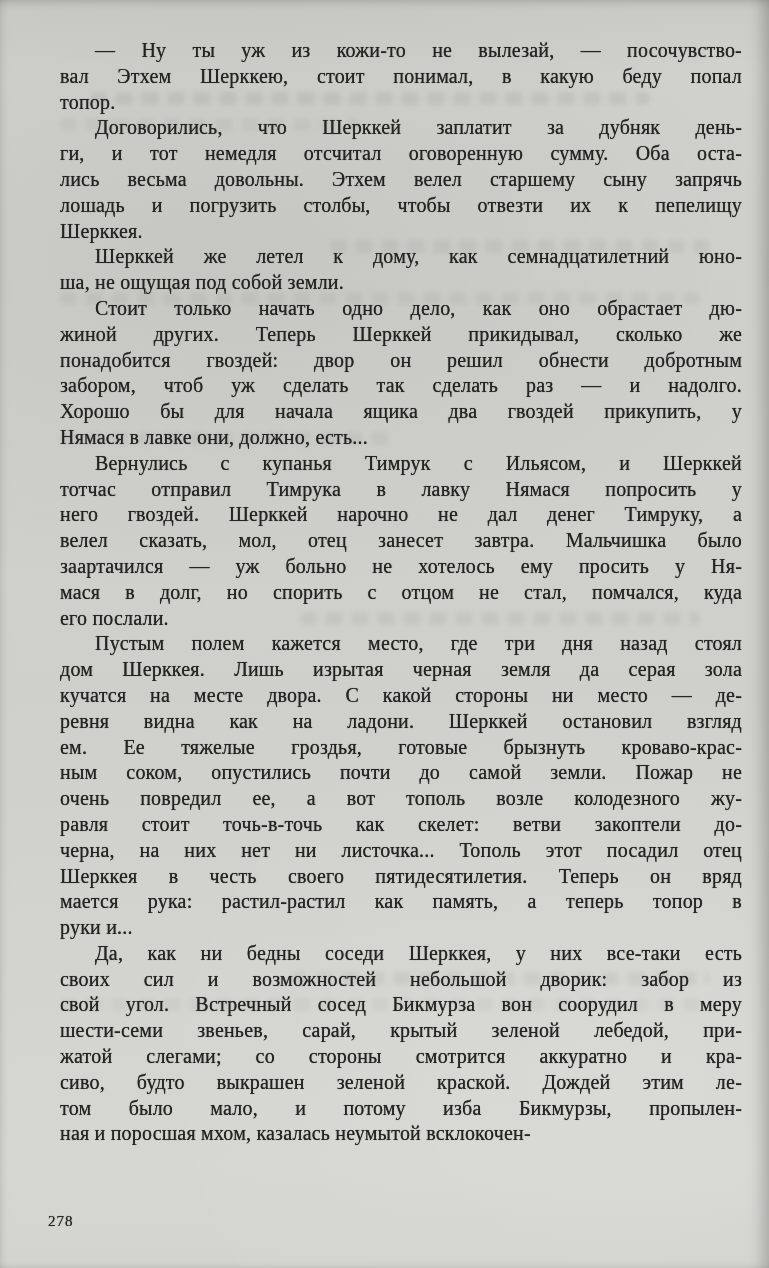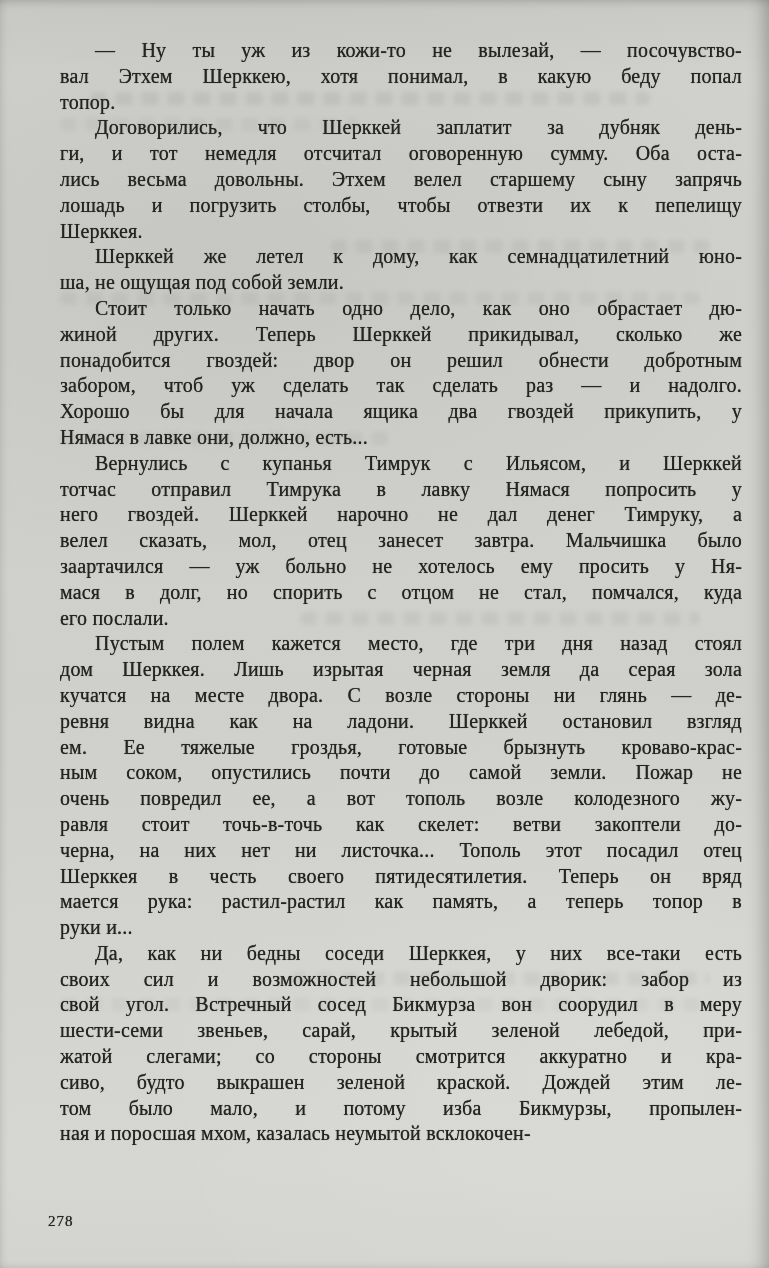--- a/index.html
+++ b/index.html
@@ -80,21 +80,21 @@
   <div class="ghost" style="left:330px; top:240px; width:380px; opacity:0.45;"></div>
   <div class="ghost" style="left:60px;  top:292px; width:640px; opacity:0.40;"></div>
   <div class="ghost" style="left:60px;  top:432px; width:330px; opacity:0.40;"></div>
   <div class="ghost" style="left:300px; top:612px; width:400px; opacity:0.45;"></div>
   <div class="ghost" style="left:290px; top:972px; width:420px; opacity:0.45;"></div>
   <div class="ghost" style="left:60px;  top:998px; width:640px; opacity:0.30;"></div>
 
   <div class="text-block">
       <div class="paragraph">
         <div class="line">— Ну ты уж из кожи-то не вылезай, — посочувство-</div>
-        <div class="line">вал Этхем Шерккею, хотя понимал, в какую беду попал</div>
+        <div class="line">вал Этхем Шерккею, стоит понимал, в какую беду попал</div>
         <div class="line last">топор.</div>
       </div>
       <div class="paragraph">
         <div class="line">Договорились, что Шерккей заплатит за дубняк день-</div>
         <div class="line">ги, и тот немедля отсчитал оговоренную сумму. Оба оста-</div>
         <div class="line">лись весьма довольны. Этхем велел старшему сыну запрячь</div>
         <div class="line">лошадь и погрузить столбы, чтобы отвезти их к пепелищу</div>
         <div class="line last">Шерккея.</div>
       </div>
       <div class="paragraph">
@@ -114,21 +114,21 @@
         <div class="line">тотчас отправил Тимрука в лавку Нямася попросить у</div>
         <div class="line">него гвоздей. Шерккей нарочно не дал денег Тимруку, а</div>
         <div class="line">велел сказать, мол, отец занесет завтра. Мальчишка было</div>
         <div class="line">заартачился — уж больно не хотелось ему просить у Ня-</div>
         <div class="line">мася в долг, но спорить с отцом не стал, помчался, куда</div>
         <div class="line last">его послали.</div>
       </div>
       <div class="paragraph">
         <div class="line">Пустым полем кажется место, где три дня назад стоял</div>
         <div class="line">дом Шерккея. Лишь изрытая черная земля да серая зола</div>
-        <div class="line">кучатся на месте двора. С возле стороны ни глянь — де-</div>
+        <div class="line">кучатся на месте двора. С какой стороны ни место — де-</div>
         <div class="line">ревня видна как на ладони. Шерккей остановил взгляд</div>
         <div class="line">ем. Ее тяжелые гроздья, готовые брызнуть кроваво-крас-</div>
         <div class="line">ным соком, опустились почти до самой земли. Пожар не</div>
         <div class="line">очень повредил ее, а вот тополь возле колодезного жу-</div>
         <div class="line">равля стоит точь-в-точь как скелет: ветви закоптели до-</div>
         <div class="line">черна, на них нет ни листочка... Тополь этот посадил отец</div>
         <div class="line">Шерккея в честь своего пятидесятилетия. Теперь он вряд</div>
         <div class="line">мается рука: растил-растил как память, а теперь топор в</div>
         <div class="line last">руки и...</div>
       </div>

